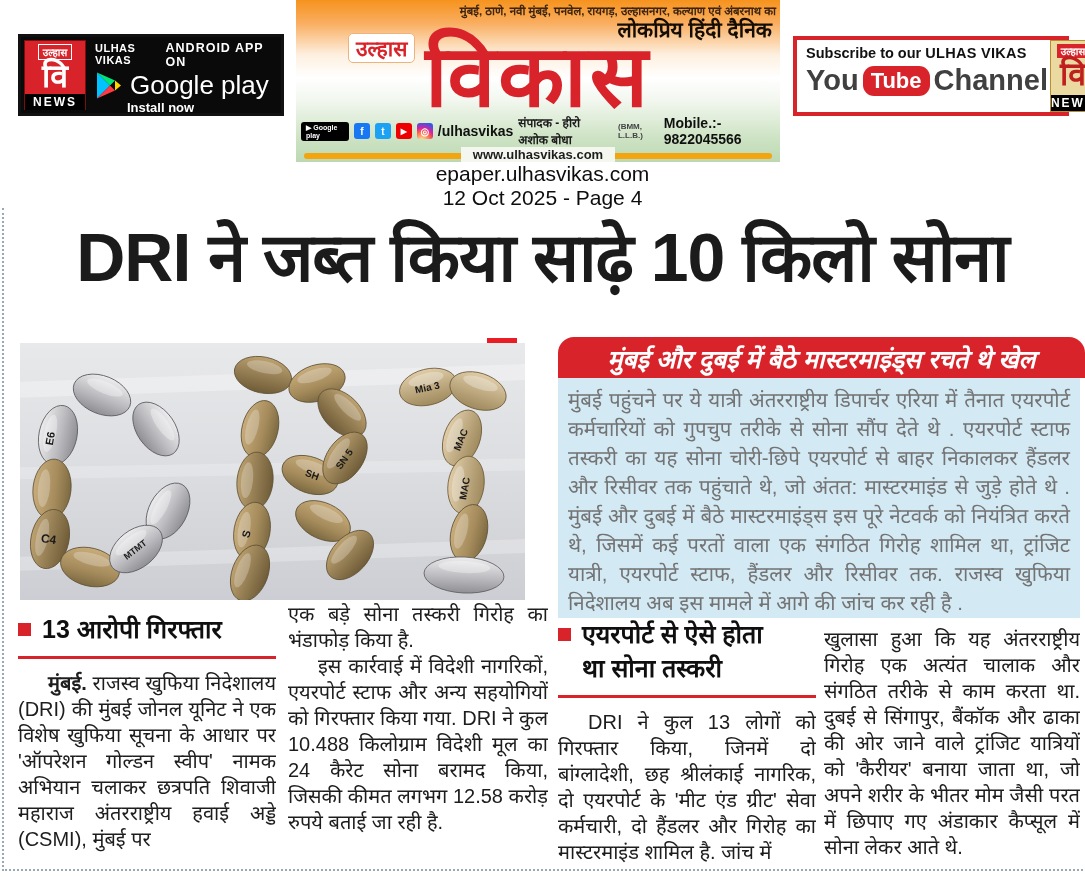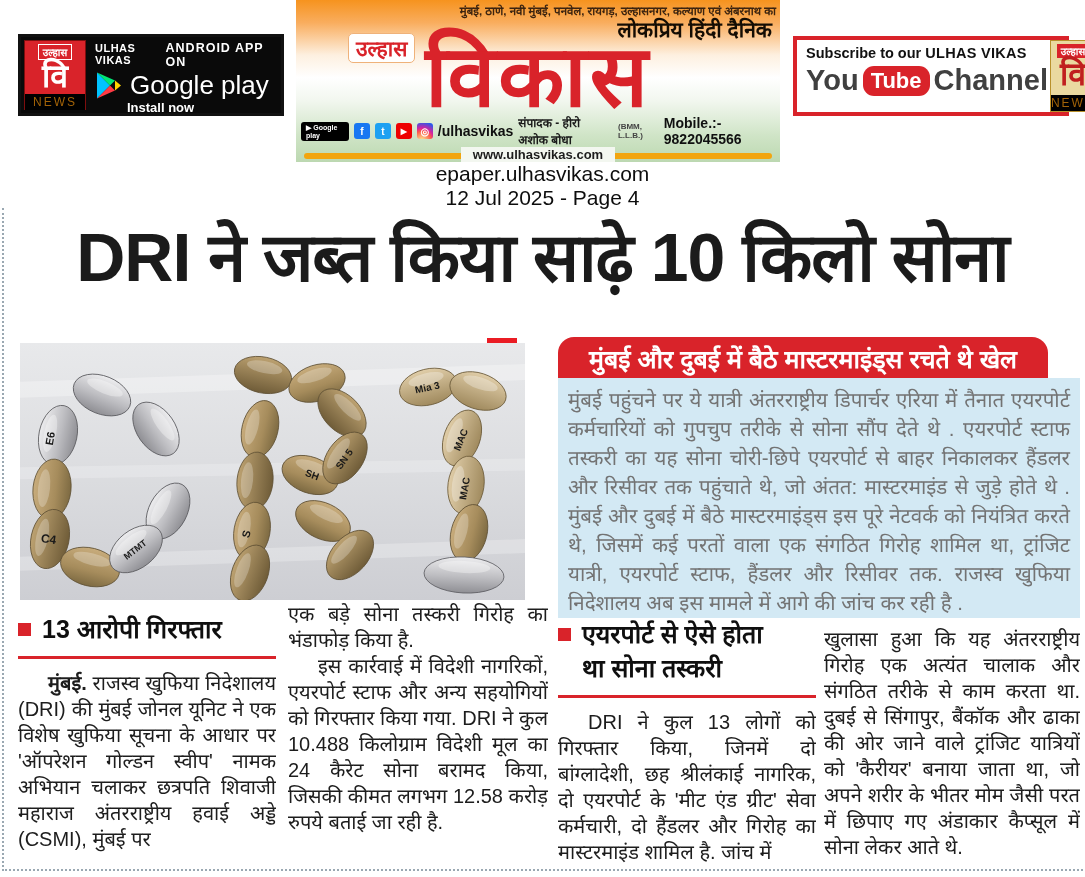--- a/index.html
+++ b/index.html
@@ -13,21 +13,21 @@
   .app-box {
     position:absolute; left:18px; top:34px; width:266px; height:82px;
     background:#0a0a0a; border:3px solid #111; display:flex; padding:3px; gap:5px;
   }
   .uv-logo {
     width:62px; background:#d9232a; display:flex; flex-direction:column; align-items:center;
     border:1px solid #7e0e0e;
   }
   .uv-top { color:#fff; font-weight:700; font-size:10px; border:1px solid #fff; padding:0 4px; margin-top:3px; }
   .uv-letter { color:#fff; font-weight:800; font-size:32px; line-height:1.05; }
-  .uv-news { background:#000; color:#a16207; font-weight:400; font-size:12px; letter-spacing:2px; width:100%; text-align:center; margin-top:auto; padding:1px 0; }
+  .uv-news { background:#000; color:#ffffff; font-weight:700; font-size:12px; letter-spacing:2px; width:100%; text-align:center; margin-top:auto; padding:1px 0; }
   .uv-logo.cream { background:#ead9a0; border:1px solid #b9912c; }
   .uv-logo.cream .uv-top { background:#d9232a; border:none; }
   .uv-logo.cream .uv-letter { color:#c01f1f; }
   .app-right { flex:1; color:#fff; padding:1px 4px; }
   .app-row1 { display:flex; justify-content:space-between; align-items:baseline; }
   .app-brand { font-size:11px; font-weight:800; letter-spacing:.5px; }
   .app-tag { font-size:12.5px; font-weight:700; letter-spacing:1px; }
   .app-row2 { display:flex; align-items:center; gap:9px; margin-top:1px; margin-left:2px; }
   .gp-text { font-size:26px; font-weight:400; }
   .app-cta { font-size:13px; font-weight:800; margin-left:32px; margin-top:-1px; }
@@ -84,24 +84,24 @@
     letter-spacing:-1px; line-height:1.45; white-space:nowrap;
   }
 
   
   .photo { position:absolute; left:20px; top:343px; width:505px; height:257px; }
   .photo svg { display:block; width:100%; height:100%; }
   .photo-tick { position:absolute; left:487px; top:338px; width:30px; height:5px; background:#ea1c24; }
 
   
   .kicker {
-    position:absolute; left:558px; top:337px; width:490px; height:41px;
+    position:absolute; left:558px; top:337px; width:527px; height:41px;
     background:#d9232a; border-radius:16px 16px 0 0; color:#fff;
     display:flex; align-items:center; justify-content:center;
-    font-size:25px; font-weight:800;
+    font-size:25px; font-weight:800;font-style:italic;
   }
   .lead-body {
     position:absolute; left:558px; top:378px; width:522px; height:240px;
     background:#d3e9f4; color:#737373; font-size:20.5px; line-height:29px;
     padding:7px 10px; text-align:justify; font-weight:500; overflow:hidden;
   }
 
   
   .col { position:absolute; text-align:justify; font-size:20px; line-height:26px; color:#1d1d1d; overflow:hidden; }
   .col1 { left:18px;  top:613px; width:258px; height:258px; }
@@ -186,21 +186,21 @@
       </div>
     </div>
     <div class="uv-logo cream">
       <span class="uv-top">उल्हास</span>
       <span class="uv-letter">वि</span>
       <span class="uv-news">NEWS</span>
     </div>
   </div>
 
   <div class="epaper-line">epaper.ulhasvikas.com</div>
-  <div class="date-line">12 Jul 2025 - Page 4</div>
+  <div class="date-line">12 Oct 2025 - Page 4</div>
 
   <div class="headline">DRI ने जब्त किया साढ़े 10 किलो सोना</div>
 
   <div class="photo-tick"></div>
   <div class="photo">
     <svg viewBox="0 0 505 257">
       <defs>
         <linearGradient id="bgG" x1="0" y1="0" x2="0" y2="1">
           <stop offset="0" stop-color="#e8e9eb"></stop>
             <stop offset="0.5" stop-color="#dcdde0"></stop>

